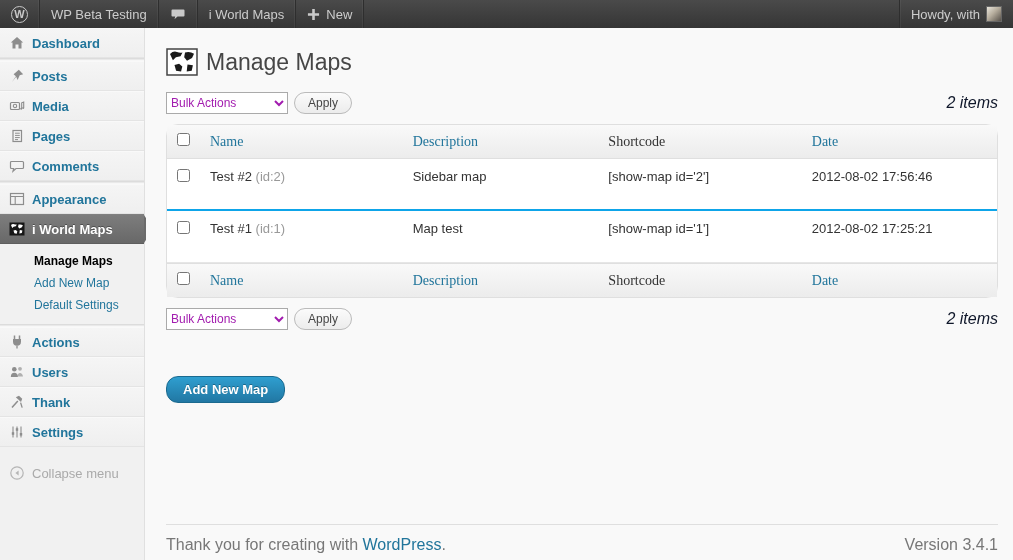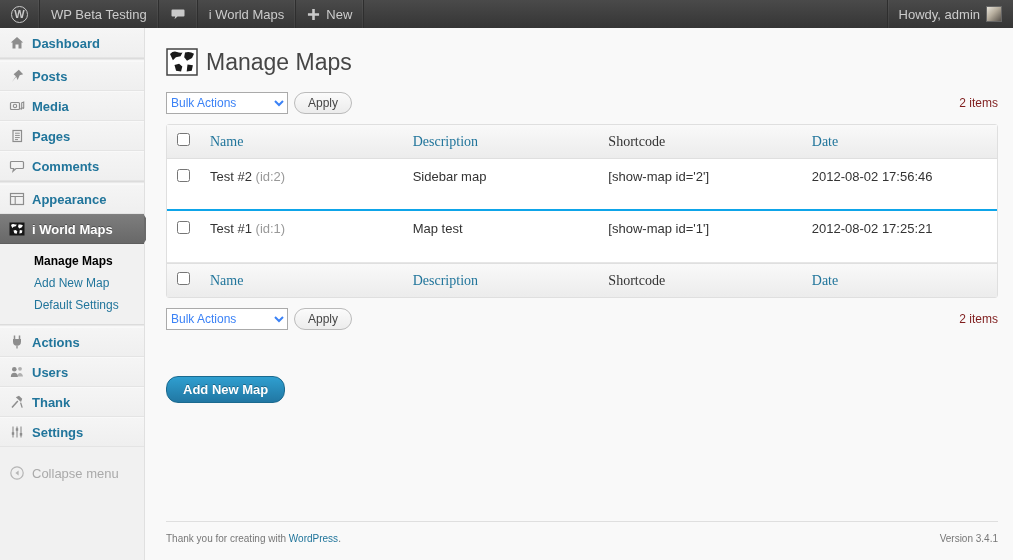--- a/index.html
+++ b/index.html
@@ -78,34 +78,34 @@
   .content {
     position: absolute; top: 28px; left: 146px; width: 867px; height: 532px;
     padding: 18px 15px 0 20px; background: #f9f9f9;
   }
   .page-header { display: flex; align-items: center; gap: 8px; margin-bottom: 14px; }
   .page-title { font-size: 23px; font-weight: normal; color: #464646; }
   .title-icon { width: 32px; height: 32px; }
 
   .tablenav { display: flex; align-items: center; margin: 10px 0 10px 0; }
   .bulk-select {
-    font-size: 12px; height: 22px; width: 122px; color: #3b82f6;
+    font-size: 12px; height: 22px; width: 122px; color: #a21caf;
     border: 1px solid #aaa; background: #fff;
   }
   .apply-btn {
     margin-left: 6px; padding: 3px 13px; font-size: 12px; color: #464646;
     background: linear-gradient(to bottom, #fbfbfb, #ececec);
     border: 1px solid #bbb; border-radius: 11px; cursor: pointer;
     font-family: "Liberation Sans", sans-serif;
   }
-  .displaying-num { margin-left: auto; font-size: 12px; color: #7f1d1d; }
+  .displaying-num { margin-left: auto; font-size: 16px; font-style: italic; color: #0f172a; }
 
   table.maps-table {
     width: 100%; border-collapse: separate; border-spacing: 0;
-    background: #fff; border: 1px solid #dfdfdf; border-radius: 3px;
+    background: #fff; border: 1px solid #dfdfdf; border-radius: 12px;
     font-size: 13px;
   }
   .maps-table th {
     font-family: "Liberation Serif", serif; font-weight: normal; font-size: 14px;
     text-align: left; padding: 8px 10px;
     background: linear-gradient(to bottom, #f9f9f9, #ececec);
     color: #21759b; cursor: pointer;
   }
   .maps-table thead th { border-bottom: 1px solid #dfdfdf; }
   .maps-table tfoot th { border-top: 1px solid #dfdfdf; }
@@ -123,24 +123,24 @@
   .add-new-btn {
     margin-top: 36px; display: inline-block; padding: 5px 16px;
     font-size: 13px; font-weight: bold; color: #fff; cursor: pointer;
     background: linear-gradient(to bottom, #2f9fd0, #2177a3);
     border: 1px solid #1b6a8f; border-radius: 12px;
     text-shadow: 0 -1px 0 rgba(0,0,0,0.3);
     font-family: "Liberation Sans", sans-serif;
   }
 
   .footer {
-    position: absolute; bottom: 16px; left: 20px; right: 15px;
+    position: absolute; bottom: 6px; left: 20px; right: 15px;
     border-top: 1px solid #dfdfdf; padding-top: 11px;
     display: flex; justify-content: space-between;
-    font-size: 10px; color: #777;
+    font-size: 16px; color: #777;
   }
   .footer a { color: #21759b; text-decoration: none; cursor: pointer; }
 </style>
 </head>
 <body>
 
 <div class="adminbar">
   <div class="ab-item">
     <span class="ab-logo-circle">W</span>
   </div>
@@ -156,21 +156,21 @@
     <span>i World Maps</span>
   </div>
   <div class="ab-item">
     <svg width="13" height="13" viewBox="0 0 14 14">
         <path d="M5.6 1 h2.8 v4.6 H13 v2.8 H8.4 V13 H5.6 V8.4 H1 V5.6 h4.6 z" fill="#c9c9c9"></path>
       </svg>
     <span>New</span>
   </div>
   <div class="ab-right">
     <div class="ab-item ab-howdy">
-      <span>Howdy, admin</span>
+      <span>Howdy, with</span>
       <span class="avatar"></span>
     </div>
   </div>
 </div>
 
 <div class="sidebar">
 
   <div class="menu-item">
     <span class="mi-icon">
       <svg width="16" height="16" viewBox="0 0 16 16">

